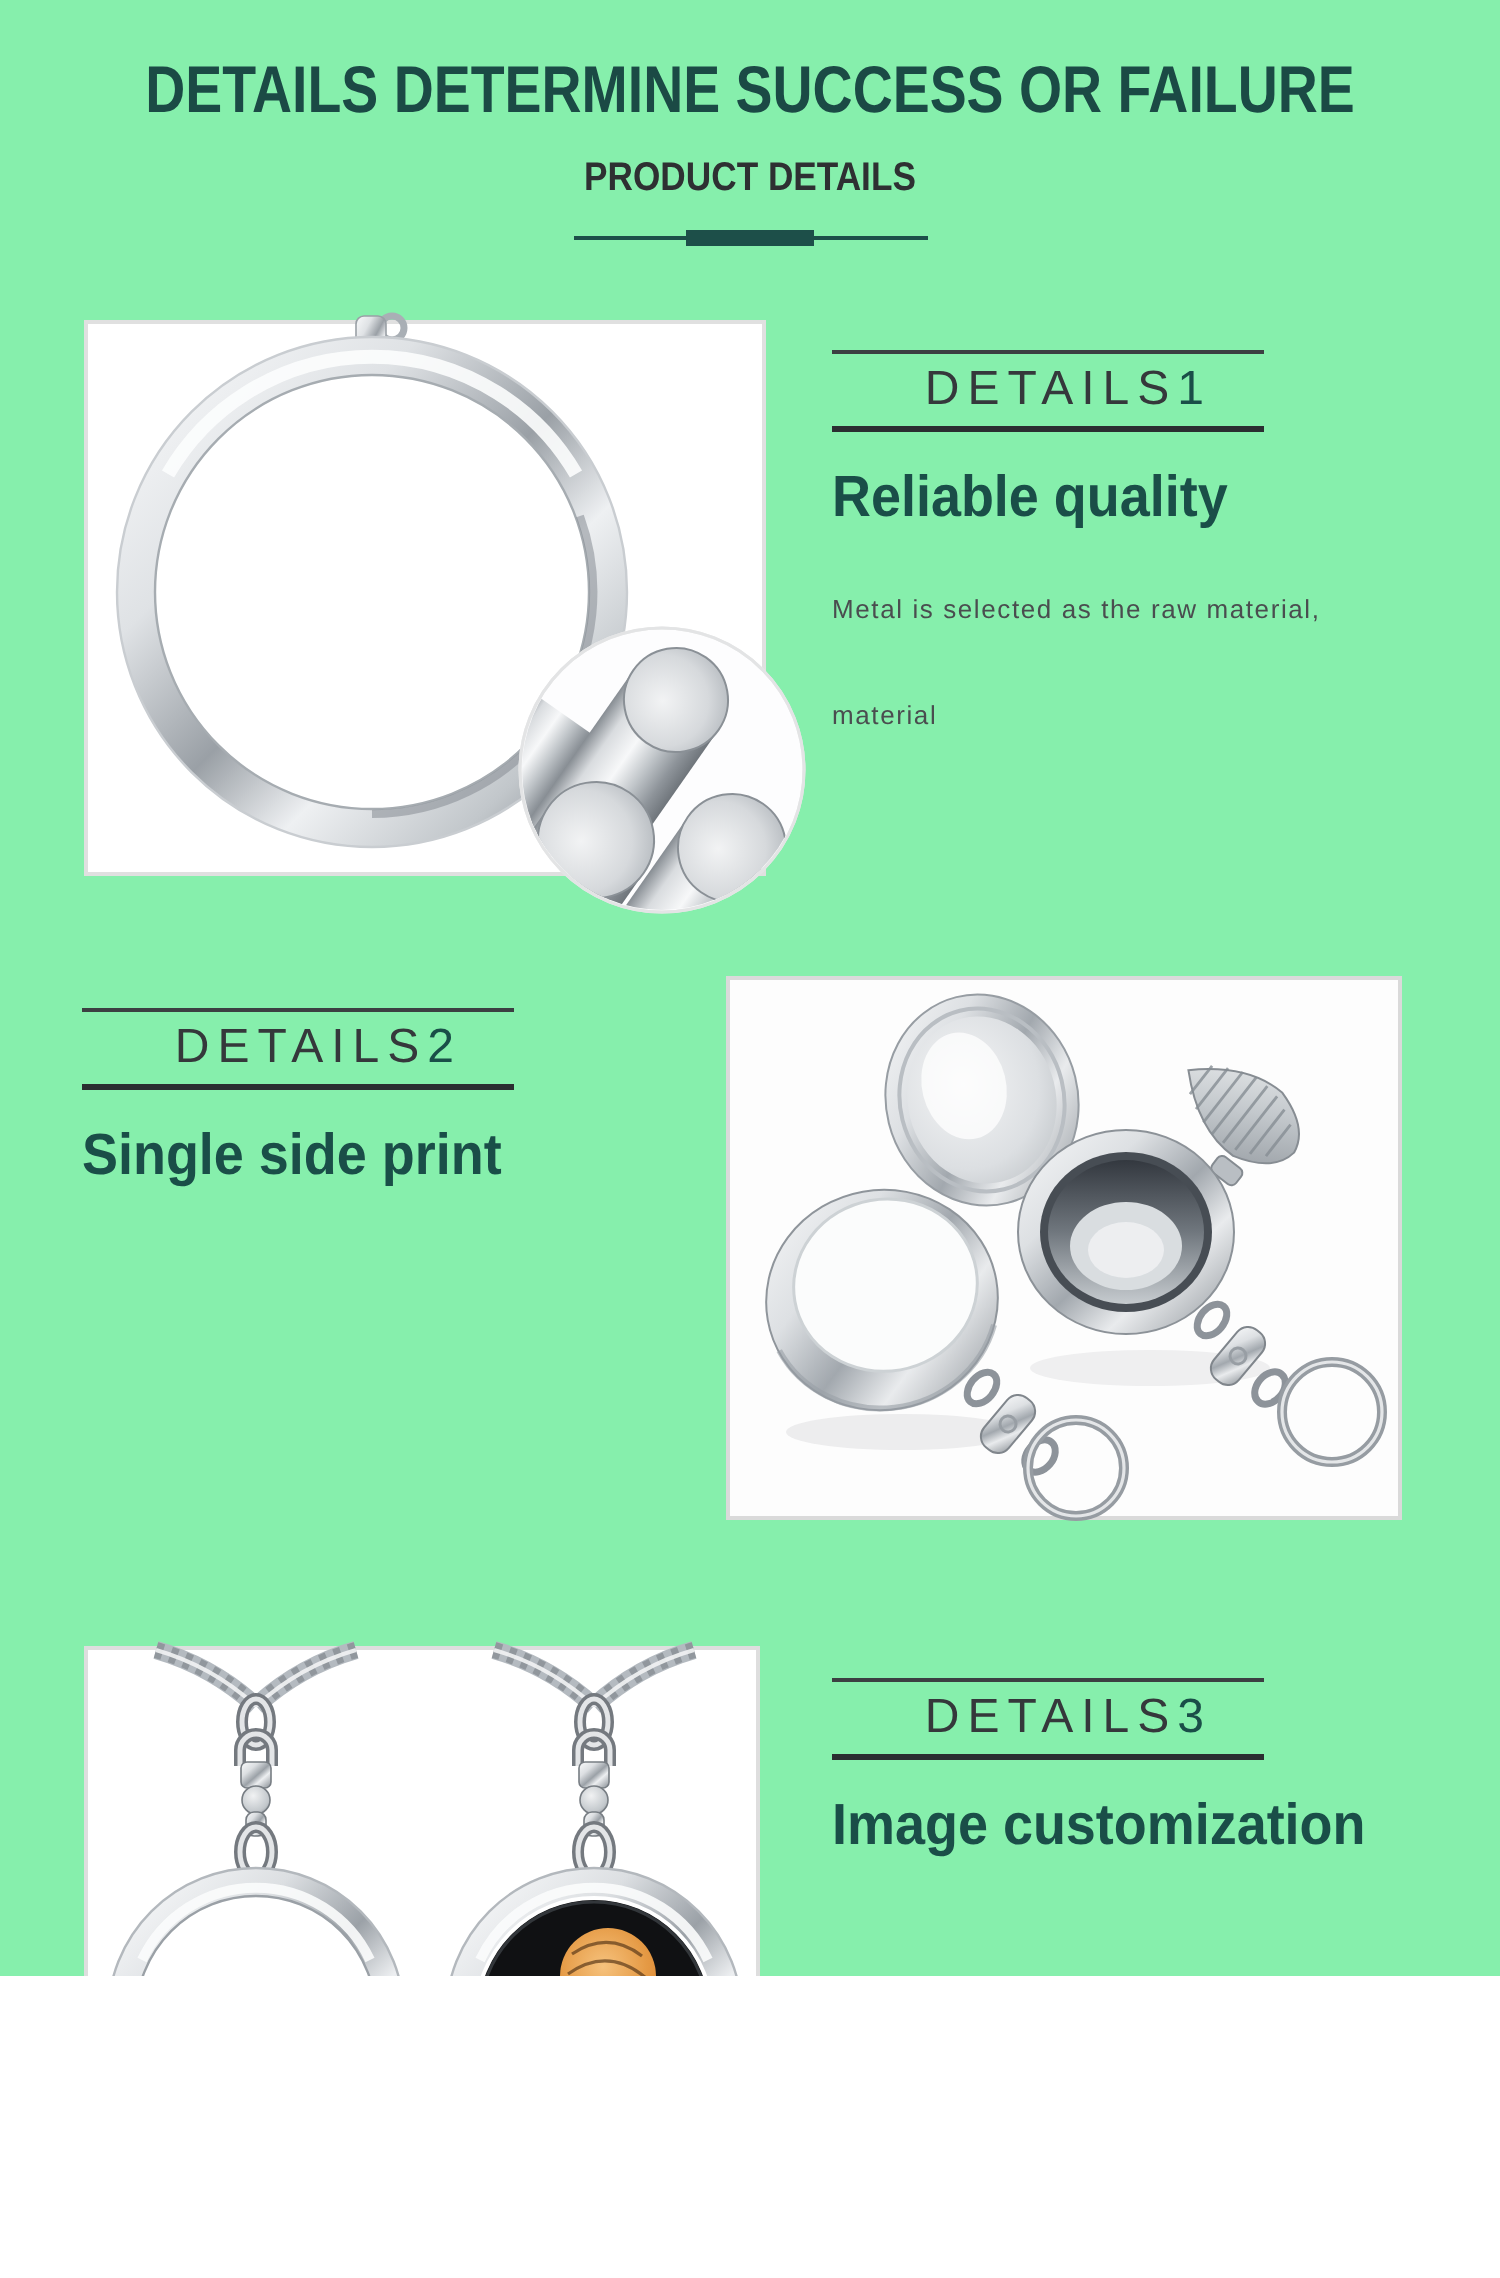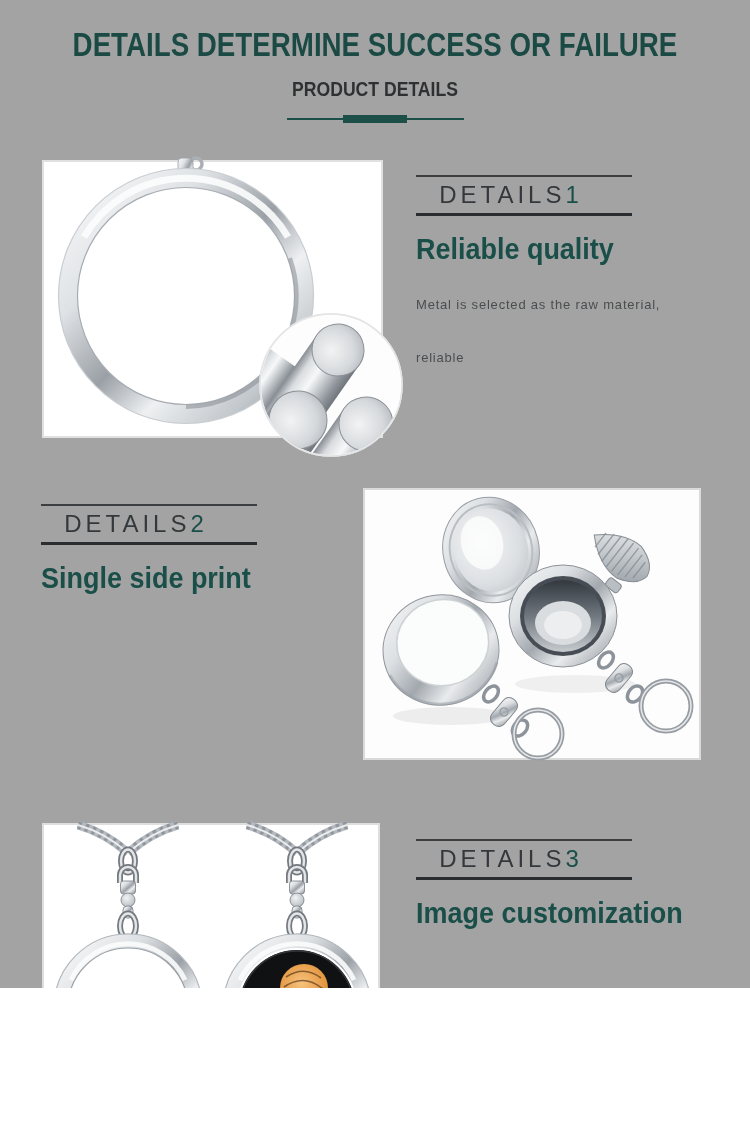--- a/index.html
+++ b/index.html
@@ -1,18 +1,18 @@
 <!DOCTYPE html>
 <html><head>
 <meta charset="utf-8">
 <style>
   html,body{margin:0;padding:0;background:#ffffff;}
   .page{
     position:relative;width:750px;height:988px;margin:0 auto;
-    background:#a3a3a3;overflow:hidden;
+    background:#86efac;overflow:hidden;
     font-family:"Liberation Sans", sans-serif;
   }
   
   .main-title{
     position:absolute;top:26px;left:0;width:750px;margin:0;
     text-align:center;font-size:33px;font-weight:700;color:#1b4a45;
     letter-spacing:0px;transform:scaleX(0.84);transform-origin:center;
     white-space:nowrap;
   }
   .sub-title{
@@ -22,21 +22,21 @@
   }
   .divider{position:absolute;top:115px;left:287px;width:177px;height:8px;}
   .divider .thin{position:absolute;top:3px;left:0;width:177px;height:2px;background:#1d4f49;}
   .divider .thick{position:absolute;top:0;left:56px;width:64px;height:8px;background:#1d4f49;}
 
   
   .detail-text{position:absolute;width:216px;}
   .rule-top{width:216px;height:2px;background:#3c3f42;}
   .rule-bottom{width:216px;height:3px;background:#2b2e31;}
   .label-row{
-    display:flex;justify-content:center;align-items:center;
+    display:flex;justify-content:flex-end;align-items:center;
     height:30px;margin:3px 0 3px 0;padding-right:30px;
   }
   .label-row .label{
     font-size:24px;color:#35383b;letter-spacing:4px;font-weight:400;white-space:nowrap;
   }
   .label-row .num{font-size:24px;color:#1a4e48;font-weight:400;}
   .detail-text h2{
     margin:17px 0 0 0;font-size:29px;font-weight:700;color:#1a4e48;
     transform:scaleX(0.93);transform-origin:left;white-space:nowrap;
   }
@@ -129,21 +129,21 @@
   <div class="detail-text" style="left:416px;top:175px;">
     <div class="rule-top"></div>
     <div class="label-row">
       <span class="label">DETAILS</span>
       <span class="num">1</span>
     </div>
     <div class="rule-bottom"></div>
     <h2>Reliable quality</h2>
     <div class="body-lines">
       <div>Metal is selected as the raw material,</div>
-      <div>reliable</div>
+      <div>material</div>
     </div>
   </div>
 
   <div class="detail-text" style="left:41px;top:504px;">
     <div class="rule-top"></div>
     <div class="label-row">
       <span class="label">DETAILS</span>
       <span class="num">2</span>
     </div>
     <div class="rule-bottom"></div>

